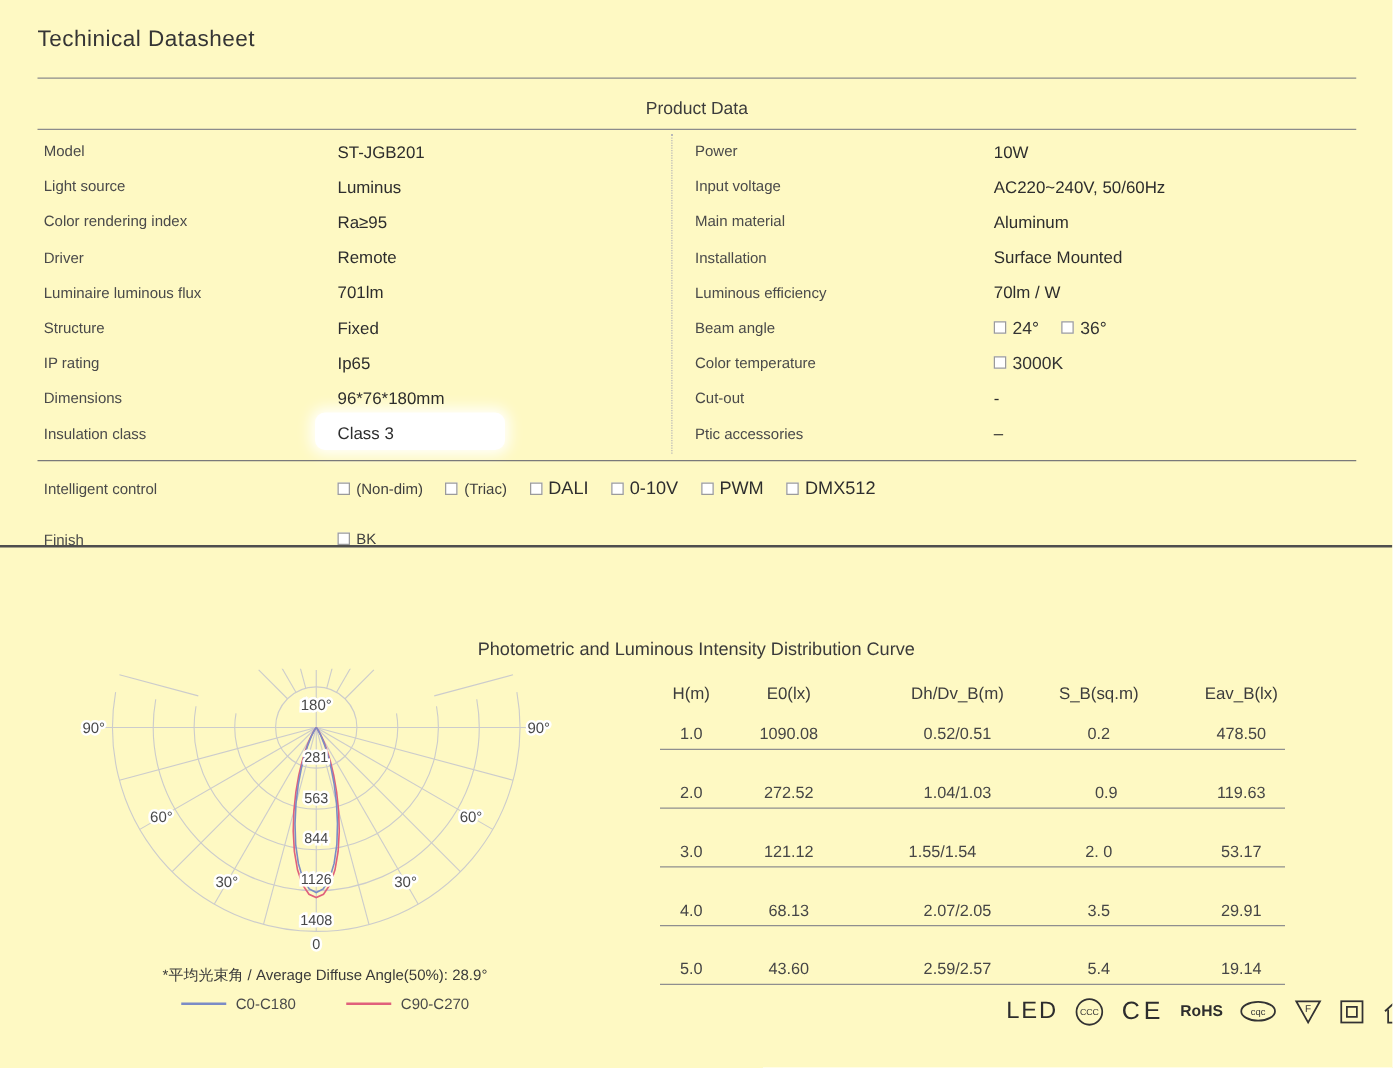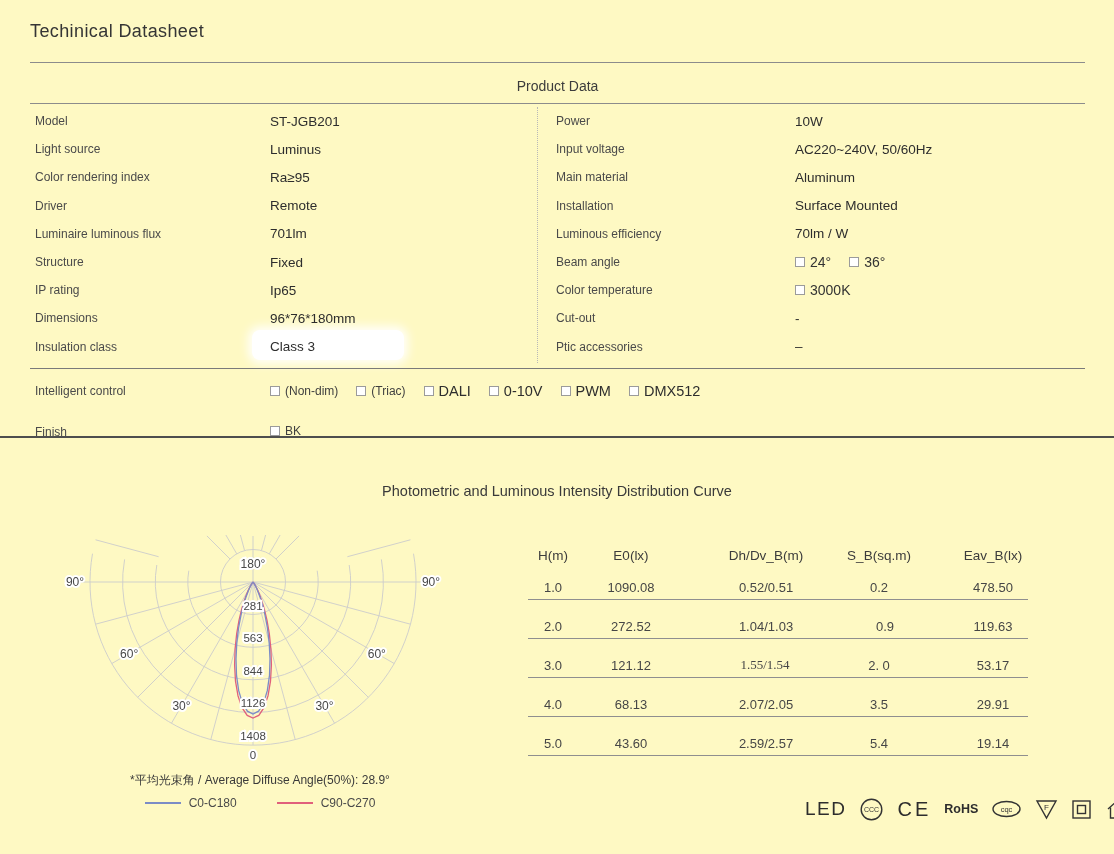--- a/index.html
+++ b/index.html
@@ -25,31 +25,31 @@
   .spec-label{font-size:12px;color:#4a4a4a;flex-shrink:0;}
   .spec-value{font-size:13.5px;color:#2d2d2d;white-space:nowrap;}
   .cb-item{display:inline-flex;align-items:center;margin-right:18px;}
   .cb-box{width:8px;height:8px;border:1px solid #9b9b9b;margin-right:5px;flex-shrink:0;background:#fff;}
   .checks .cb-label{font-size:14px;color:#333;}
   .control-col{left:35px;top:377px;width:1050px;gap:14px;}
   .control-col .spec-row{height:27px;}
   .control-col .spec-label{width:235px;}
   .control-col .cb-label{font-size:12px;color:#3f3f3f;}
   .control-col .row-intelligent .cb-item:nth-child(n+3) .cb-label{font-size:14.5px;color:#2e2e2e;}
-  .photo-title{left:0;top:483px;width:1114px;text-align:center;font-size:14.5px;color:#3a3a3a;}
+  .photo-title{left:0;top:512px;width:1114px;text-align:center;font-size:14.5px;color:#3a3a3a;}
   .chart-wrap{left:50px;top:535px;width:420px;height:238px;}
   .chart-caption{left:40px;top:772px;width:440px;text-align:center;font-size:12px;color:#3a3a3a;}
   .legend{left:50px;top:796px;width:420px;display:flex;justify-content:center;gap:40px;align-items:center;}
   .legend-item{display:flex;align-items:center;gap:8px;}
   .legend-line{width:36px;height:2px;}
   .legend-label{font-size:12px;color:#4a4a4a;}
   .ph-table{left:505px;top:542px;width:540px;}
   .ph-header{position:relative;height:26px;}
   .ph-rows{position:absolute;left:0;top:31px;width:540px;}
-  .ph-row{position:relative;height:27px;margin-bottom:12px;}
+  .ph-row{position:relative;height:27px;margin-bottom:20px;}
   .row-line{position:absolute;left:23px;bottom:0;width:500px;height:1px;background:#8f8f8f;}
   .ph-cell{position:absolute;top:50%;transform:translate(-50%,-50%);white-space:nowrap;
            font-size:13px;color:#464646;}
   .ph-header .ph-cell{font-size:13.5px;color:#3c3c3c;}
   .certs{left:805px;top:794px;height:30px;display:flex;align-items:center;gap:13px;}
   .cert-text{font-size:19px;color:#2d2d2d;letter-spacing:1.5px;}
   .cert-ce{font-size:20px;letter-spacing:3px;}
   .cert-rohs{font-size:12.5px;font-weight:bold;letter-spacing:0;}
   .cert-svg{display:block;}
   .cert-svg *{stroke:#333;fill:none;stroke-width:1.4;}
@@ -276,21 +276,21 @@
           <div class="ph-cell" style="left: 48px;">2.0</div>
           <div class="ph-cell" style="left: 126px;">272.52</div>
           <div class="ph-cell" style="left: 261px;">1.04/1.03</div>
           <div class="ph-cell" style="left: 380px;">0.9</div>
           <div class="ph-cell" style="left: 488px;">119.63</div>
           <div class="row-line"></div>
         </div>
         <div class="ph-row">
           <div class="ph-cell" style="left: 48px;">3.0</div>
           <div class="ph-cell" style="left: 126px;">121.12</div>
-          <div class="ph-cell" style="left: 260px; font-family: Liberation Serif, serif;">1.55/1.54</div>
+          <div class="ph-cell" style="left: 249px;">1.55/1.54</div>
           <div class="ph-cell" style="left: 374px;">2. 0</div>
           <div class="ph-cell" style="left: 488px;">53.17</div>
           <div class="row-line"></div>
         </div>
         <div class="ph-row">
           <div class="ph-cell" style="left: 48px;">4.0</div>
           <div class="ph-cell" style="left: 126px;">68.13</div>
           <div class="ph-cell" style="left: 261px;">2.07/2.05</div>
           <div class="ph-cell" style="left: 374px;">3.5</div>
           <div class="ph-cell" style="left: 488px;">29.91</div>

